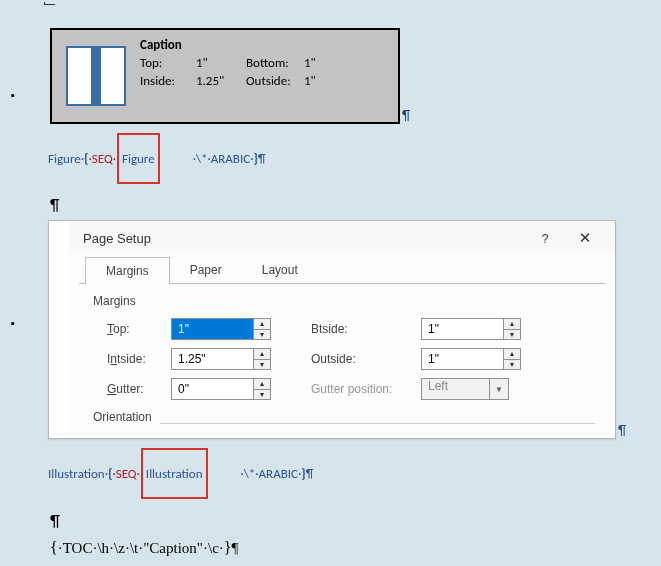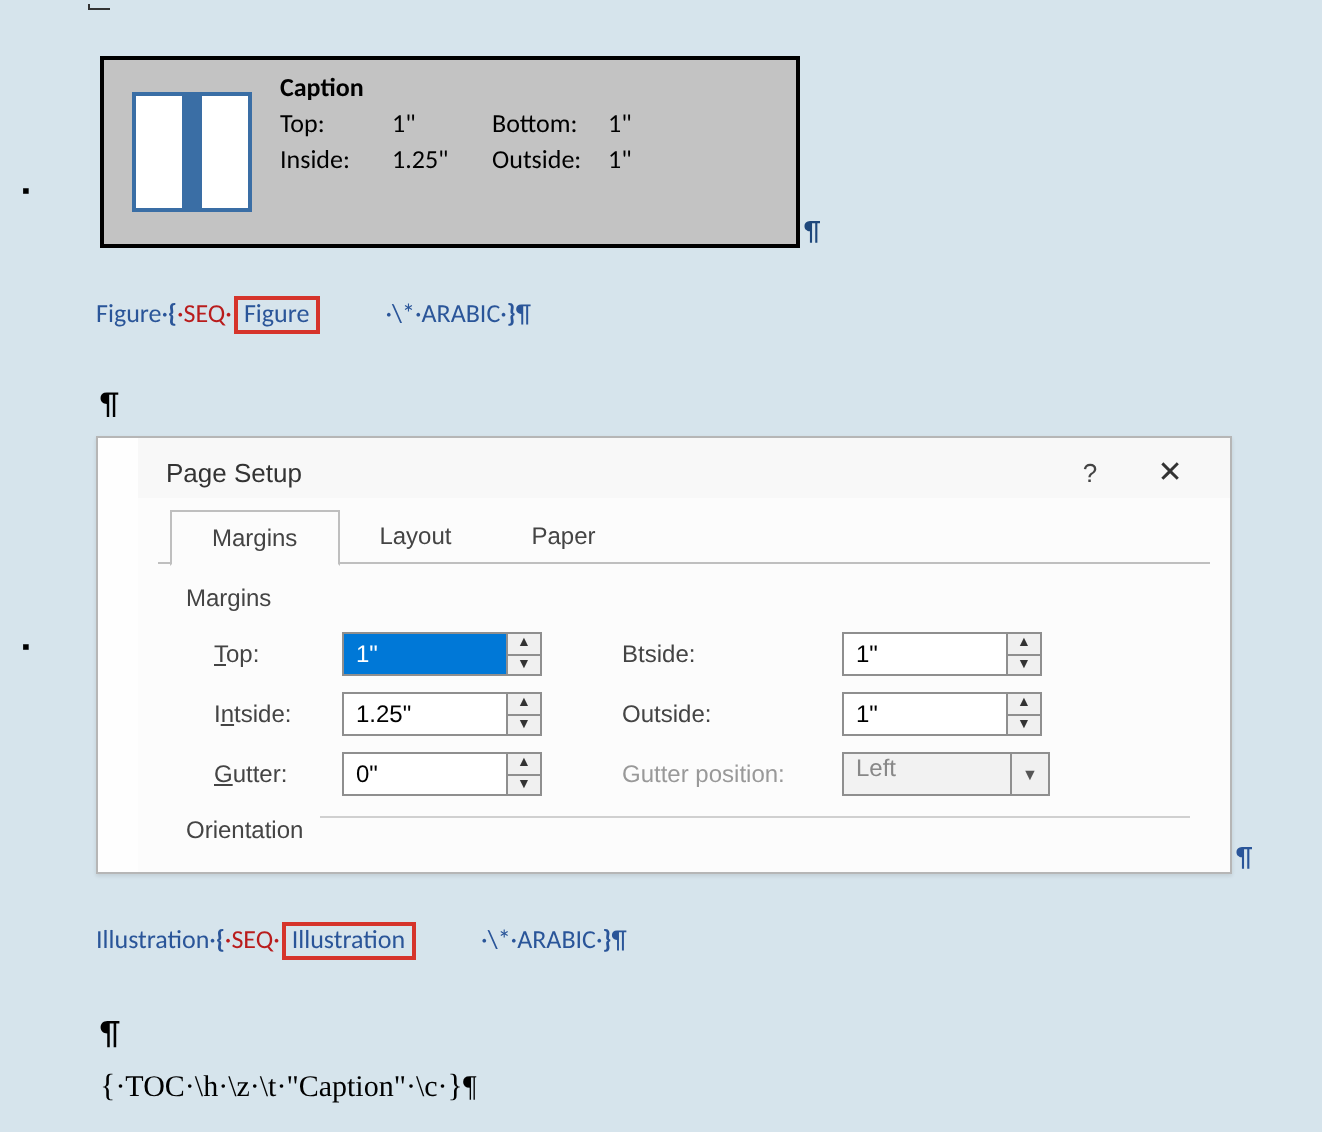--- a/index.html
+++ b/index.html
@@ -90,22 +90,22 @@
 .caption-line .field-brace {
   color: #2a5599;
   font-weight: bold;
 }
 .caption-line .seq-part {
   color: #b91c1c;
 }
 .highlight-box {
   display: inline-block;
   border: 2.5px solid #d6342b;
-  padding: 0px 3px;
-  margin: 16px 1px;
+  padding: 16px 3px;
+  margin: 1px 1px;
 }
 .caption-line .arabic {
   color: #2a5599;
   padding-left: 32px;
 }
 
 .para-blank {
   margin-top: 10px;
   margin-left: 6px;
   font-size: 16px;
@@ -236,41 +236,41 @@
 }
 .spin-btn:first-child { border-bottom: 1px solid #8f8f8f; }
 .form-gap { width: 40px; }
 .form-label2 {
   width: 110px;
   font-size: 12px;
   color: #444;
 }
 .form-label2.disabled { color: #999; }
 .combo {
-  width: 104px;
+  width: 88px;
   gap: 16px;
 }
 .combo.disabled {
   background: #f2f2f2;
   color: #888;
 }
 .combo.disabled .combo-val { color: #888; }
 .combo-arrow {
   width: 18px;
   display: flex;
   align-items: center;
   justify-content: center;
   font-size: 8px;
   border-left: 1px solid #8f8f8f;
   background: #f0f0f0;
   color: #555;
 }
 .orientation-row {
   display: flex;
-  align-items: flex-start;
+  align-items: flex-end;
   margin-top: 10px;
   font-size: 12px;
   color: #444;
 }
 .orientation-line {
   flex: 1;
   height: 1px;
   background: #d0d0d0;
   margin-left: 8px;
 }
@@ -337,22 +337,22 @@
 
   <div style="display:flex;align-items:flex-end;">
     <div class="dialog">
       <div class="dialog-titlebar">
         <span class="dialog-title">Page Setup</span>
         <span class="dialog-help">?</span>
         <span class="dialog-close">✕</span>
       </div>
       <div class="tabs">
         <div class="tab active">Margins</div>
+        <div class="tab">Paper</div>
         <div class="tab">Layout</div>
-        <div class="tab">Paper</div>
       </div>
       <div class="dialog-body">
         <div class="section-label">Margins</div>
 
         <div class="form-row">
           <span class="form-label"><span class="u">T</span><span>op:</span></span>
           <div class="spinbox sel">
             <input value="1&quot;" style="">
             <div class="spin-btns">
                 <div class="spin-btn">▲</div>

